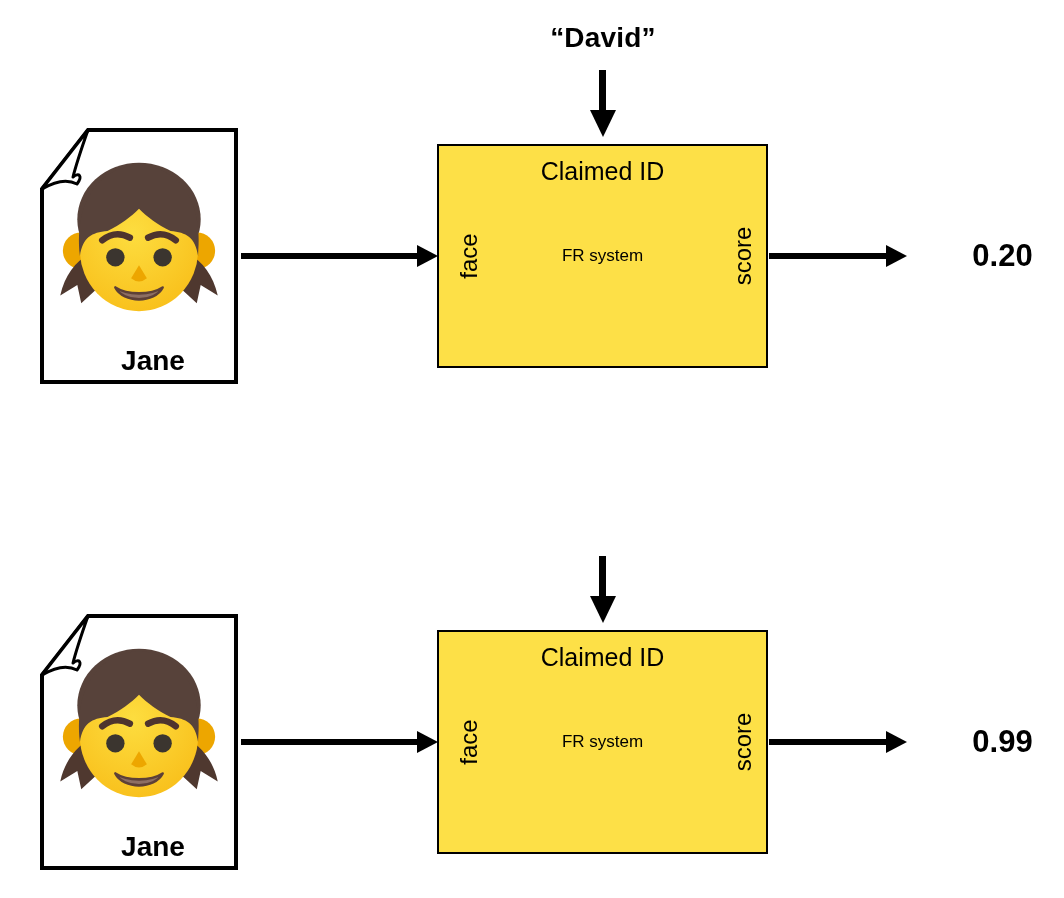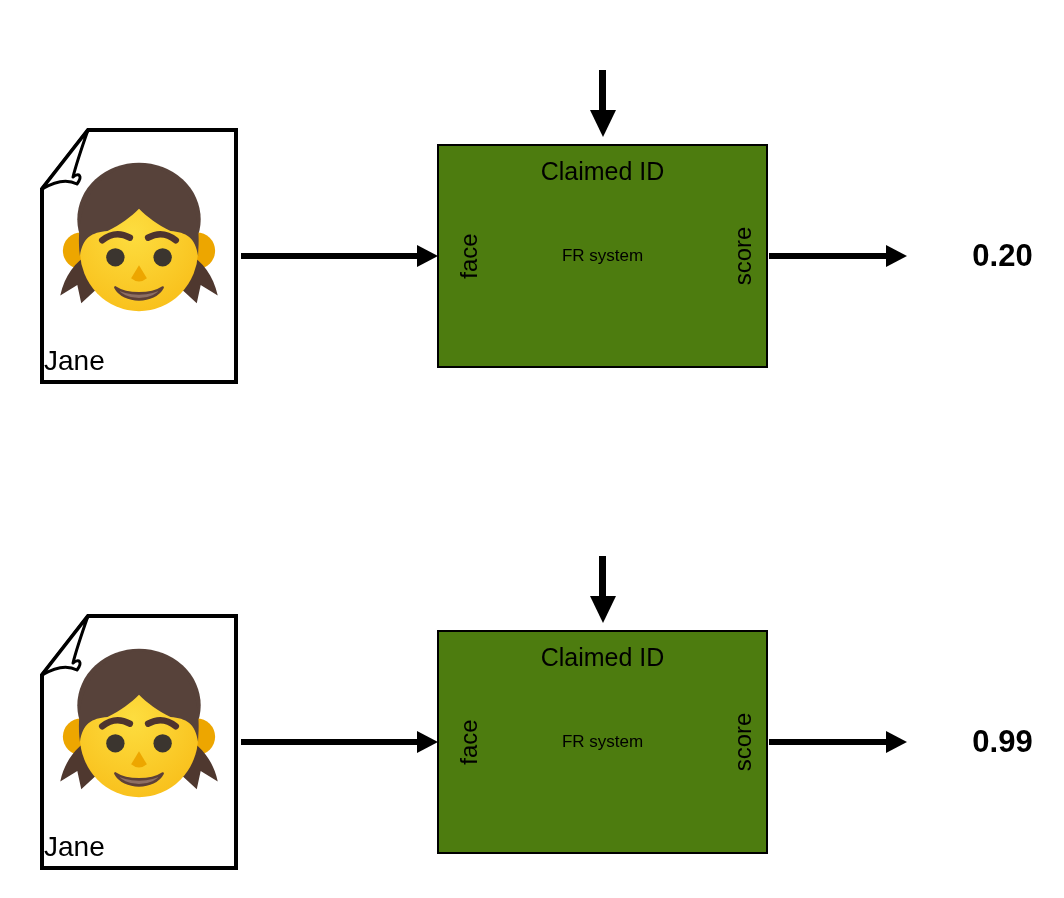--- a/index.html
+++ b/index.html
@@ -20,55 +20,56 @@
   
   .v-line{position:absolute;left:599px;top:70px;width:7px;height:41px;background:#000;}
   .v-head{position:absolute;left:590px;top:110px;width:0;height:0;
     border-left:13px solid transparent;border-right:13px solid transparent;
     border-top:27px solid #000;}
 
   
   .doc{position:absolute;left:38px;top:127px;width:202px;height:258px;}
   .doc .page{position:absolute;left:0;top:0;width:202px;height:258px;}
   .doc .emoji{position:absolute;left:17px;top:10px;width:168px;height:196px;}
-  .doc .caption{position:absolute;left:6px;bottom:8px;width:100%;text-align:left;
-    font-size:28px;font-weight:normal;}
+  .doc .caption{position:absolute;left:14px;bottom:8px;width:100%;text-align:center;
+    font-size:28px;font-weight:bold;}
 
   
   .h-line{position:absolute;top:253px;height:6px;background:#000;}
   .h-head{position:absolute;top:245px;width:0;height:0;
     border-top:11px solid transparent;border-bottom:11px solid transparent;}
   .h-line.in{left:241px;width:176px;}
   .h-head.in{left:417px;border-left:21px solid #000;}
   .h-line.out{left:769px;width:117px;}
   .h-head.out{left:886px;border-left:21px solid #000;}
 
   
   .frbox{position:absolute;left:437px;top:144px;width:331px;height:224px;
-    background:#4d7c0f;border:2px solid #000;box-sizing:border-box;}
+    background:#fde047;border:2px solid #000;box-sizing:border-box;}
   .frbox .top-label{position:absolute;top:11px;left:0;width:100%;text-align:center;
     font-size:25px;}
   .frbox .center-label{position:absolute;top:100px;left:0;width:100%;text-align:center;
     font-size:17px;font-weight:normal;}
   .port{position:absolute;width:100px;top:96px;text-align:center;font-size:24px;
     transform:rotate(-90deg);}
   .port.left{left:-20px;}
   .port.right{left:254px;}
 
   
   .score-value{position:absolute;left:925px;top:238px;width:155px;text-align:center;
     font-size:31px;font-weight:bold;}
 </style>
 </head>
 <body>
 
 <div class="canvas">
 
   <section class="row r1">
 
+    <div class="claimed-id-label">“David”</div>
 
     <div class="v-line"></div>
     <div class="v-head"></div>
 
     <div class="doc">
       <svg class="page" viewBox="0 0 202 258" xmlns="http://www.w3.org/2000/svg">
         <path d="M50,3 L198,3 L198,255 L4,255 L4,62 Z" fill="#ffffff" stroke="#000000" stroke-width="4" stroke-linejoin="miter"></path>
         <path d="M50,3 C44,20 38,38 35,50 C41,45 45,49 39,57 C28,51 14,56 4,62 Z" fill="#ffffff" stroke="#000000" stroke-width="3" stroke-linejoin="round"></path>
       </svg>
       <svg class="emoji" viewBox="0 0 128 128" xmlns="http://www.w3.org/2000/svg">

